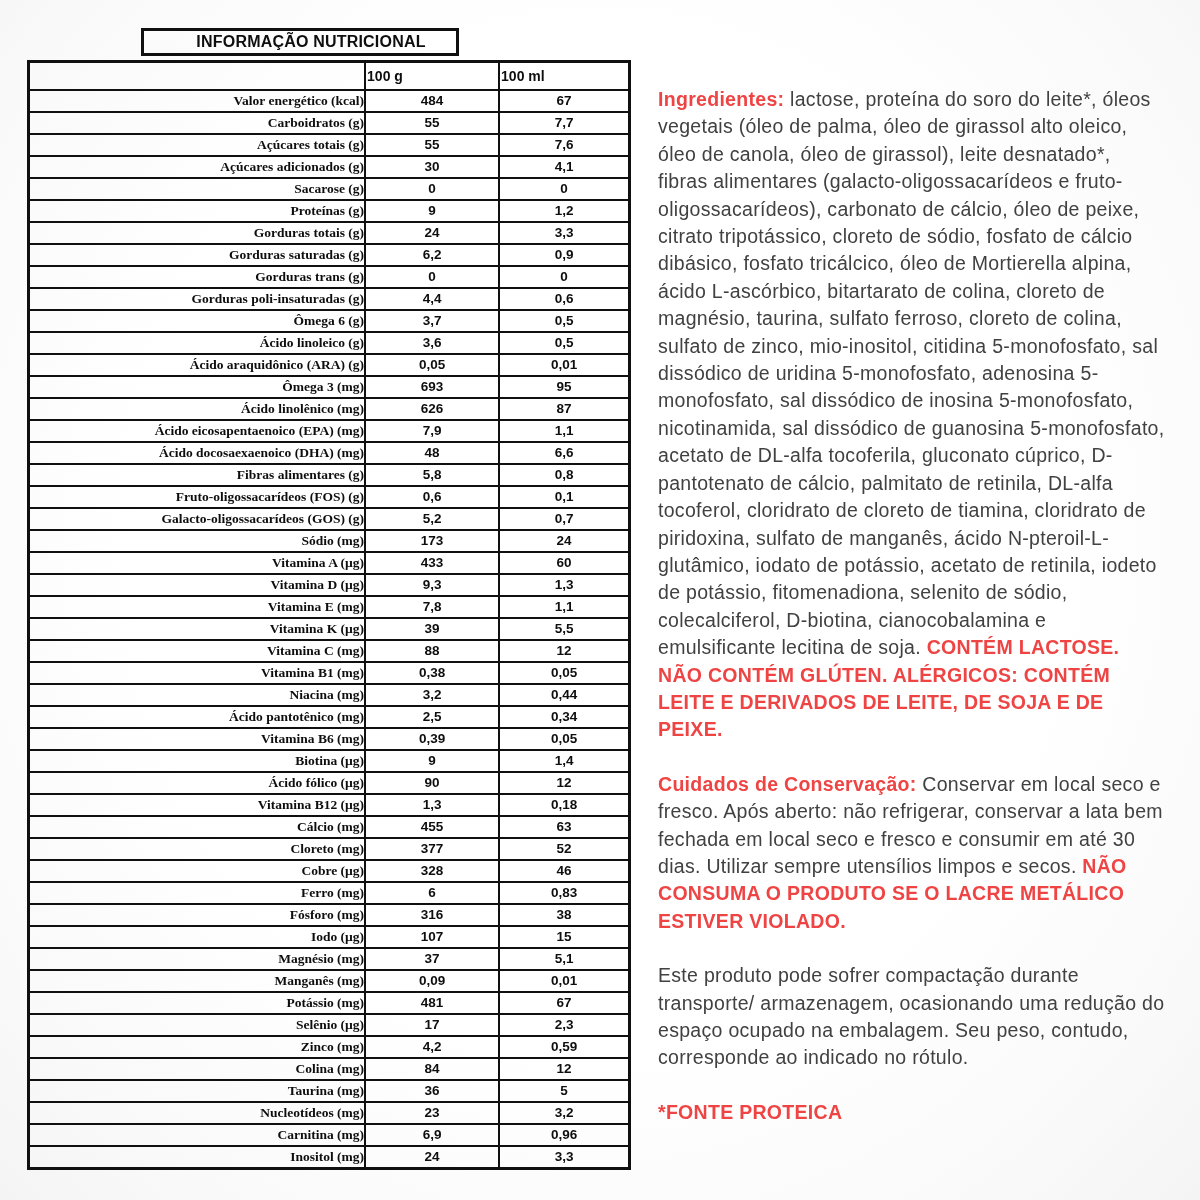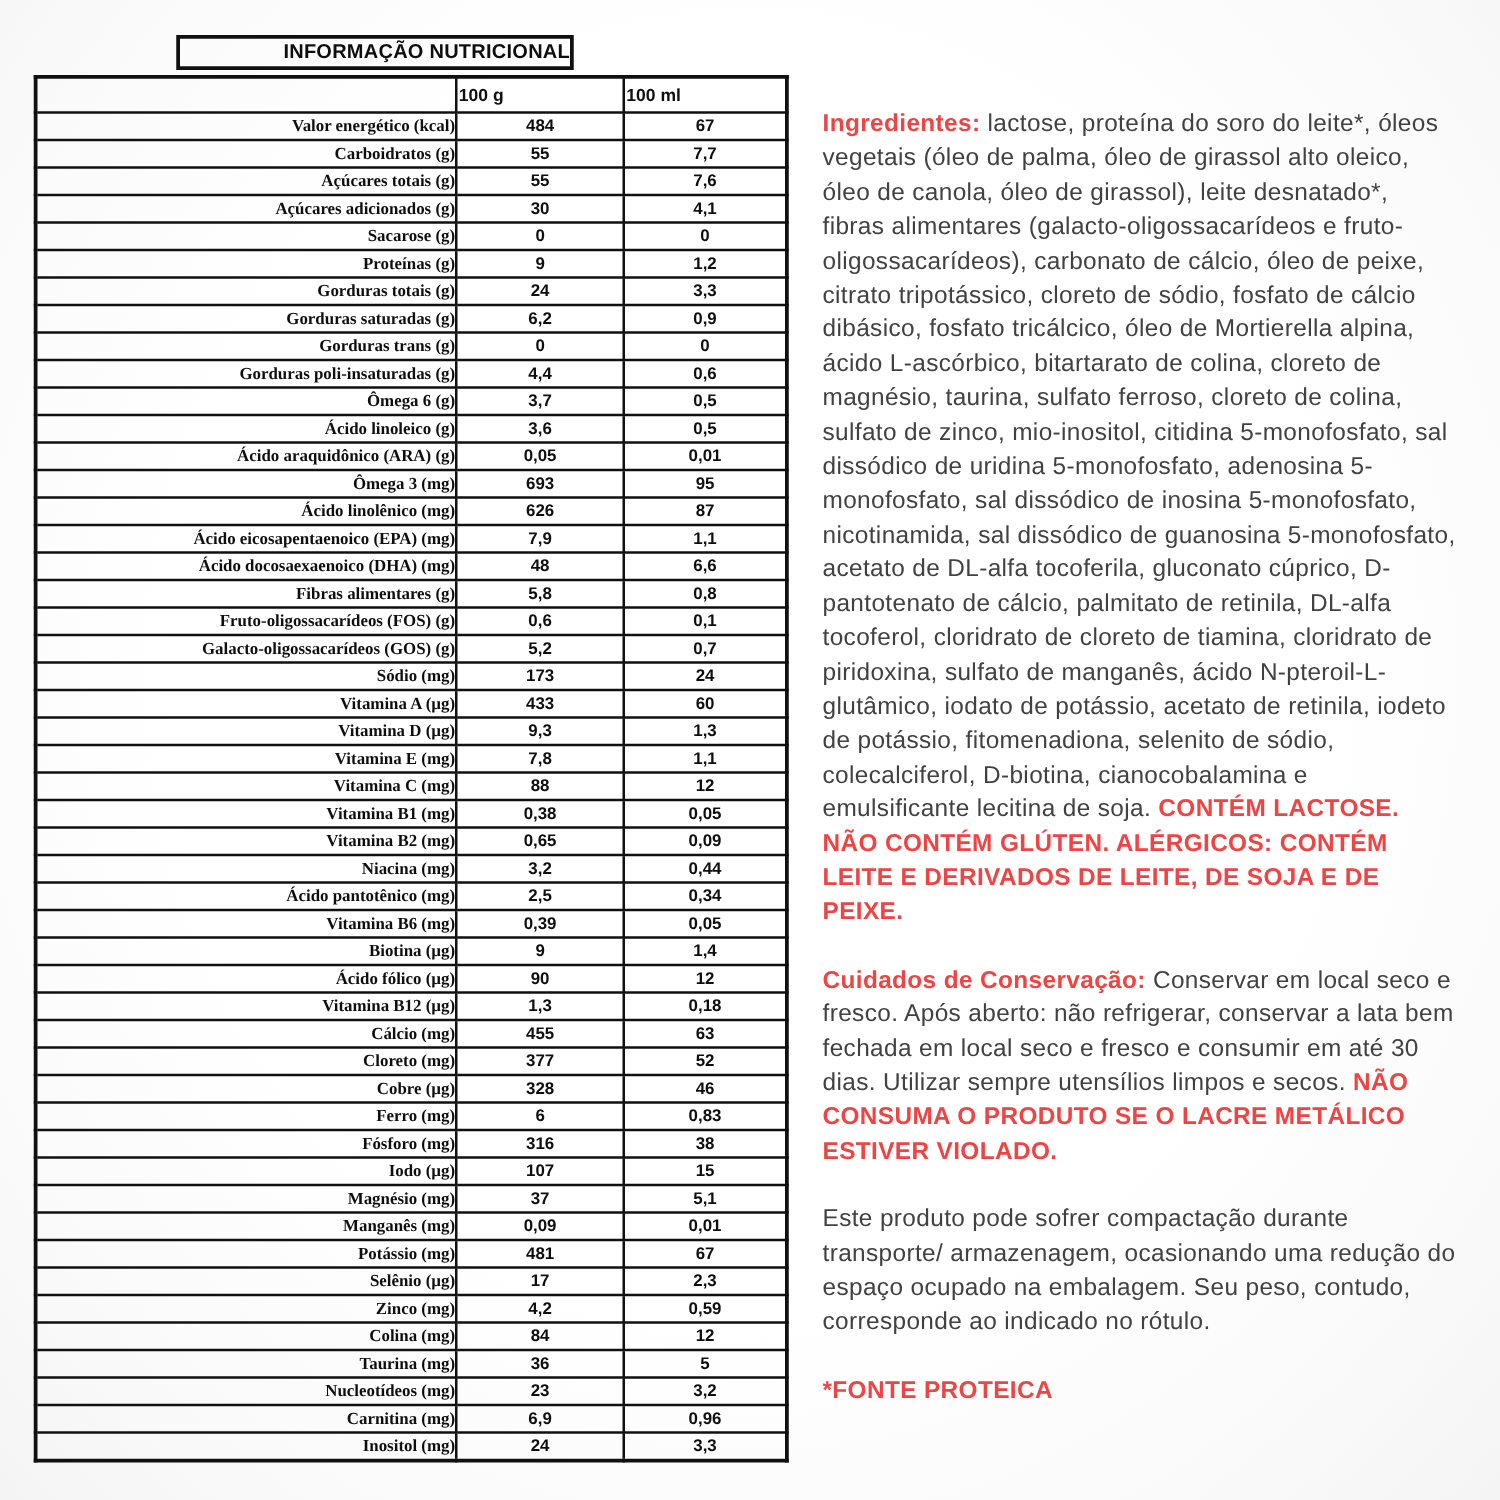--- a/index.html
+++ b/index.html
@@ -17,21 +17,21 @@
     position: absolute;
     left: 27px;
     top: 28px;
     width: 604px;
   }
   .title-box {
     box-sizing: border-box;
     margin-left: 114px;
     width: 318px;
     border: 3px solid #101010;
-    text-align: right;
+    text-align: center;
     text-indent: 22px;
     font-weight: bold;
     font-size: 16px;
     line-height: 19px;
     padding: 1px 0 2px 0;
     color: #0e0e0e;
     letter-spacing: 0.2px;
     margin-bottom: 4px;
   }
   table.nutri {
@@ -220,33 +220,33 @@
           <td class="lbl ind0">Vitamina D (µg)</td>
           <td class="val">9,3</td>
           <td class="val">1,3</td>
         </tr>
         <tr>
           <td class="lbl ind0">Vitamina E (mg)</td>
           <td class="val">7,8</td>
           <td class="val">1,1</td>
         </tr>
         <tr>
+          <td class="lbl ind0">Vitamina K (µg)</td>
+          <td class="val">39</td>
+          <td class="val">5,5</td>
+        </tr>
+        <tr>
           <td class="lbl ind0">Vitamina C (mg)</td>
           <td class="val">88</td>
           <td class="val">12</td>
         </tr>
         <tr>
           <td class="lbl ind0">Vitamina B1 (mg)</td>
           <td class="val">0,38</td>
           <td class="val">0,05</td>
-        </tr>
-        <tr>
-          <td class="lbl ind0">Vitamina B2 (mg)</td>
-          <td class="val">0,65</td>
-          <td class="val">0,09</td>
         </tr>
         <tr>
           <td class="lbl ind0">Niacina (mg)</td>
           <td class="val">3,2</td>
           <td class="val">0,44</td>
         </tr>
         <tr>
           <td class="lbl ind0">Ácido pantotênico (mg)</td>
           <td class="val">2,5</td>
           <td class="val">0,34</td>

